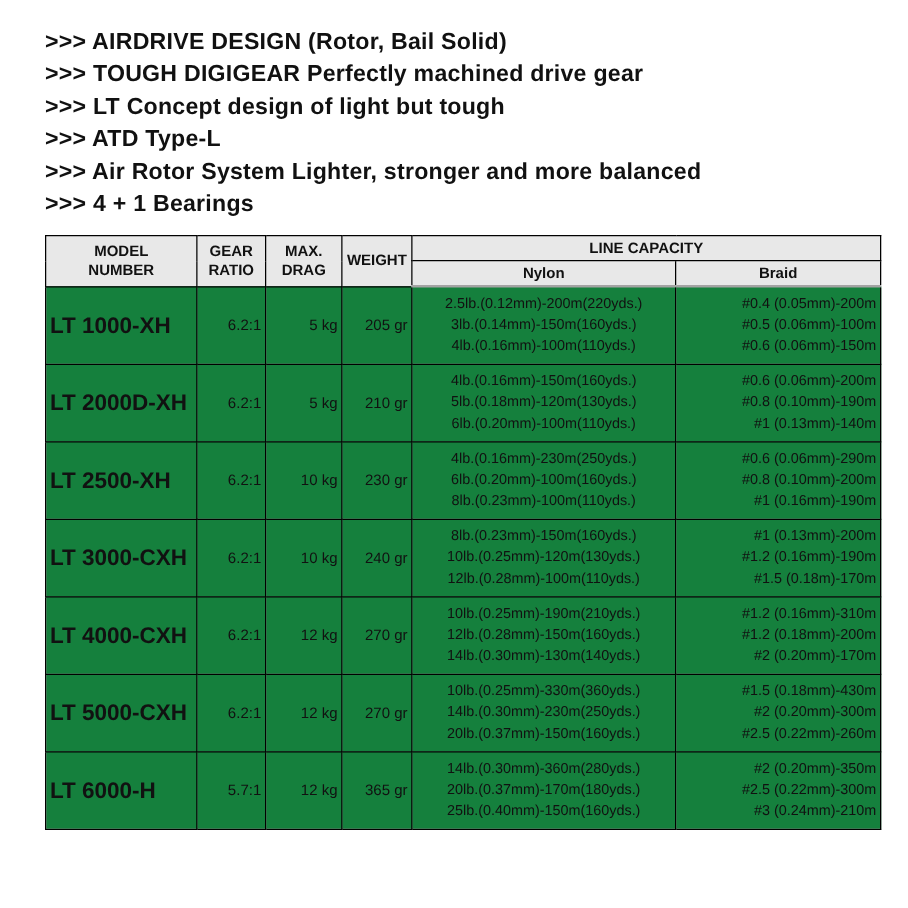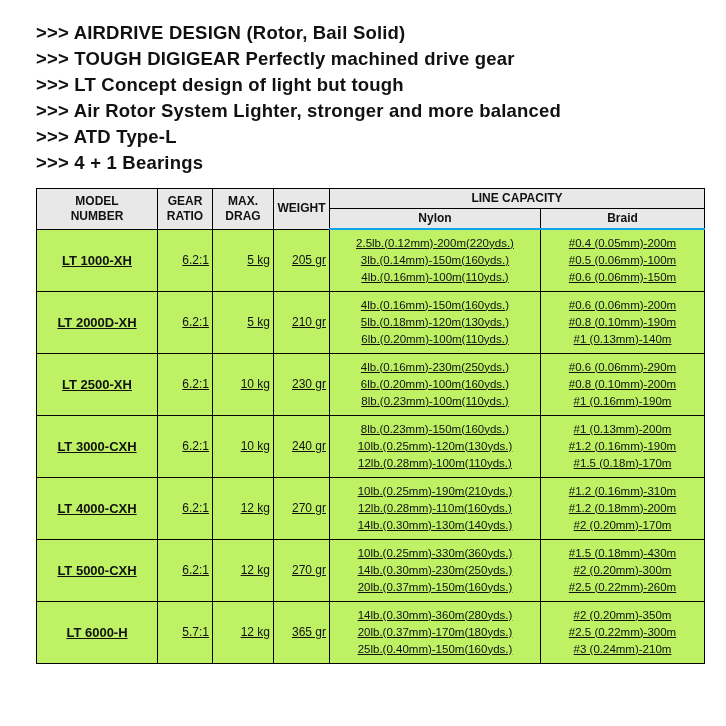--- a/index.html
+++ b/index.html
@@ -29,50 +29,49 @@
     padding:2px 3px;
   }
   thead th{
     background:#e8e8e8;
     font-size:12px;
     font-weight:bold;
     text-align:center;
     line-height:15px;
     padding:3px 2px;
   }
-  thead tr.sub th{border-bottom:2px solid #0ea5e9;}
-  tbody td{height:62px;vertical-align:middle;background:#bef264;text-decoration:underline;}
+  thead tr.sub th{border-bottom:2px solid #a3a3a3;}
+  tbody td{height:62px;vertical-align:middle;background:#15803d;}
   td.c-model{
     font-weight:bold;
-    font-size:13px;
-    text-align:center;
+    font-size:18px;
   }
   td.c-num{
     font-size:12px;
     text-align:right;
   }
   td.c-nylon{text-align:center;}
-  td.c-braid{text-align:center;padding-left:10px;}
+  td.c-braid{text-align:right;padding-left:10px;}
   .cap-line{
     font-size:11.5px;
     line-height:17px;
     white-space:nowrap;
   }
 </style>
 </head>
 <body>
 
 <div class="page">
 
   <div class="features">
     <div class="feature-line">&gt;&gt;&gt; AIRDRIVE DESIGN (Rotor, Bail Solid)</div>
     <div class="feature-line">&gt;&gt;&gt; TOUGH DIGIGEAR Perfectly machined drive gear</div>
     <div class="feature-line">&gt;&gt;&gt; LT Concept design of light but tough</div>
+    <div class="feature-line">&gt;&gt;&gt; ATD Type-L</div>
     <div class="feature-line">&gt;&gt;&gt; Air Rotor System Lighter, stronger and more balanced</div>
-    <div class="feature-line">&gt;&gt;&gt; ATD Type-L</div>
     <div class="feature-line">&gt;&gt;&gt; 4 + 1 Bearings</div>
   </div>
 
   <table class="spec">
     <colgroup>
       <col style="width:121px">
       <col style="width:55px">
       <col style="width:61px">
       <col style="width:56px">
       <col style="width:211px">
@@ -170,21 +169,21 @@
         </td>
       </tr>
 
       <tr>
         <td class="c-model">LT 4000-CXH</td>
         <td class="c-num">6.2:1</td>
         <td class="c-num">12 kg</td>
         <td class="c-num">270 gr</td>
         <td class="c-nylon">
           <div class="cap-line">10lb.(0.25mm)-190m(210yds.)</div>
-          <div class="cap-line">12lb.(0.28mm)-110m(160yds.)</div>
+          <div class="cap-line">12lb.(0.28mm)-150m(160yds.)</div>
           <div class="cap-line">14lb.(0.30mm)-130m(140yds.)</div>
         </td>
         <td class="c-braid">
           <div class="cap-line">#1.2 (0.16mm)-310m</div>
           <div class="cap-line">#1.2 (0.18mm)-200m</div>
           <div class="cap-line">#2 (0.20mm)-170m</div>
         </td>
       </tr>
 
       <tr>

